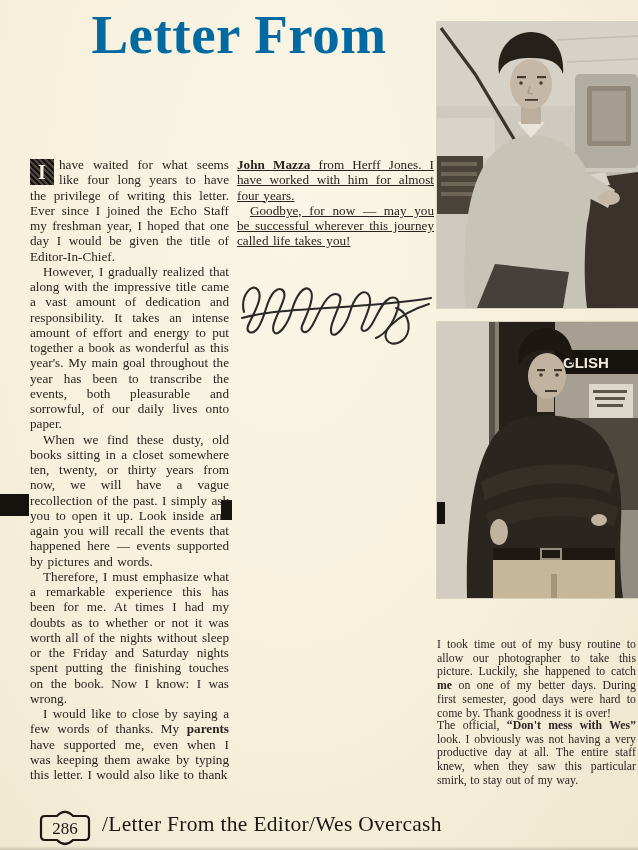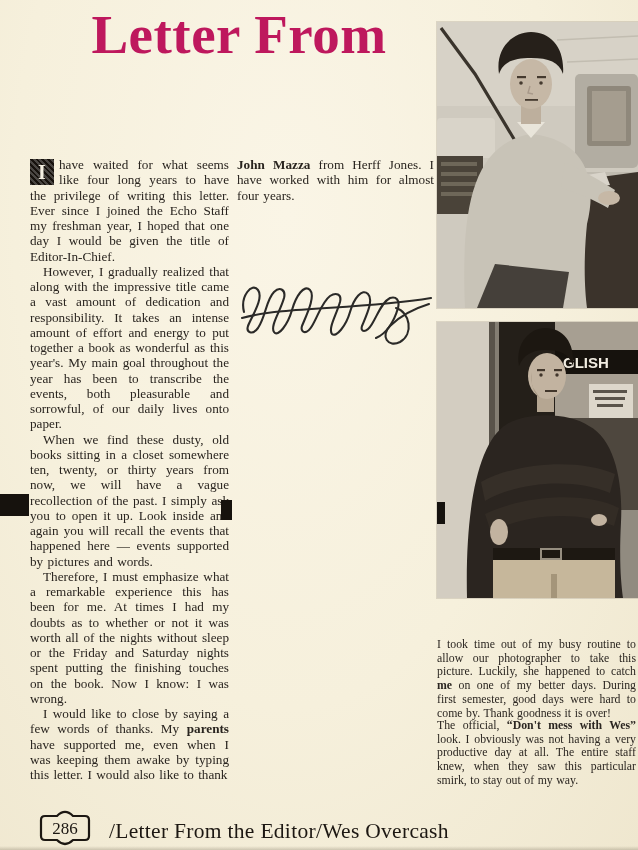--- a/index.html
+++ b/index.html
@@ -4,34 +4,34 @@
 <style>
   html,body{margin:0;padding:0;}
   body{
     width:638px;height:850px;position:relative;overflow:hidden;
     background:radial-gradient(ellipse at 45% 25%, #faf5e6 0%, #f6f0dc 55%, #efe7cf 100%);
     font-family:"Liberation Serif", serif;
     color:#282320;
   }
   .title{
     position:absolute;left:38px;top:4px;width:402px;margin:0;
-    text-align:center;font-weight:bold;color:#be185d;
+    text-align:center;font-weight:bold;color:#0369a1;
     font-size:55px;line-height:61px;letter-spacing:0.5px;
     font-family:"Liberation Serif", serif;
   }
   .title span{display:block;}
   .col{
     position:absolute;text-align:justify;
     font-size:13.2px;line-height:15.25px;color:#29241f;
     word-spacing:1.1px;
   }
   .col p{margin:0;}
   .col p.indent{text-indent:13px;}
   .col-left{left:30px;top:157px;width:199px;}
-  .col-mid{left:237px;top:157px;width:197px;}
+  .col-mid{left:237px;top:157px;width:197px;text-decoration:underline;}
   .b{font-weight:bold;}
   .dropcap{
     float:left;width:24px;height:26px;margin:2px 5px 1px 0;
     background:
       repeating-linear-gradient(45deg, rgba(255,255,255,0.22) 0 2px, rgba(0,0,0,0) 2px 4px),
       #17120d;
     color:#f6f1e2;text-align:center;font-weight:bold;
     font-size:20px;line-height:26px;
   }
   .signature{position:absolute;left:238px;top:256px;width:196px;height:96px;}
@@ -44,21 +44,21 @@
     font-size:11.8px;line-height:13.7px;color:#2b2621;word-spacing:0.6px;
   }
   .caption-top{top:626px;margin-top:12px;}
   .caption-bottom{top:707px;}
   .ink-mark{position:absolute;background:#16120d;}
   .ink-mark-left{left:0;top:494px;width:29px;height:22px;}
   .ink-mark-right{left:221px;top:500px;width:11px;height:20px;}
   .footer{position:absolute;left:36px;top:808px;width:566px;height:42px;}
   .footer-badge{position:absolute;left:0;top:1px;}
   .footer-text{
-    position:absolute;left:66px;top:4px;margin:7px;
+    position:absolute;left:66px;top:4px;margin:0;
     font-size:21.5px;color:#1c1712;letter-spacing:0.3px;
   }
   .bottom-edge{position:absolute;left:0;bottom:0;width:638px;height:4px;
     background:linear-gradient(to bottom, rgba(0,0,0,0) , rgba(90,80,60,0.25));}
 </style>
 </head>
 <body>
 
 <div>
 
@@ -69,20 +69,21 @@
   <div class="col col-left">
     <p><span class="dropcap">I</span><span>have waited for what seems like four long years to have the privilege of writing this letter. Ever since I joined the Echo Staff my freshman year, I hoped that one day I would be given the title of Editor-In-Chief.</span></p>
     <p class="indent"><span>However, I gradually realized that along with the impressive title came a vast amount of dedication and responsibility. It takes an intense amount of effort and energy to put together a book as wonderful as this year's. My main goal throughout the year has been to transcribe the events, both pleasurable and sorrowful, of our daily lives onto paper.</span></p>
     <p class="indent"><span>When we find these dusty, old books sitting in a closet somewhere ten, twenty, or thirty years from now, we will have a vague recollection of the past. I simply ask you to open it up. Look inside and again you will recall the events that happened here — events supported by pictures and words.</span></p>
     <p class="indent"><span>Therefore, I must emphasize what a remarkable experience this has been for me. At times I had my doubts as to whether or not it was worth all of the nights without sleep or the Friday and Saturday nights spent putting the finishing touches on the book. Now I know: I was wrong.</span></p>
     <p class="indent"><span>I would like to close by saying a few words of thanks. My </span><span class="b">parents</span><span> have supported me, even when I was keeping them awake by typing this letter. I would also like to thank</span></p>
   </div>
 
   <div class="col col-mid">
     <p><span class="b">John Mazza</span><span> from Herff Jones. I have worked with him for almost four years.</span></p>
+    <p class="indent"><span>Goodbye, for now — may you be successful wherever this journey called life takes you!</span></p>
   </div>
 
   <svg class="signature" viewBox="0 0 196 96">
     <g fill="none" stroke="#2b2a28" stroke-width="2.1" stroke-linecap="round">
       <path d="M6,56 C2,40 14,26 20,34 C26,42 14,60 10,70 C8,76 14,80 20,72 C28,60 28,44 36,36 C42,30 48,34 46,42 C42,56 32,70 36,76 C40,82 50,68 54,54 C58,40 66,28 72,34 C78,40 68,60 64,70 C62,76 68,80 74,70 C80,60 84,46 92,40 C98,36 104,38 102,46 C98,60 90,72 94,78 C98,82 108,70 112,56 C116,42 124,32 130,38 C136,44 128,60 124,70 C122,76 128,78 134,68 C140,58 144,46 152,42 C158,40 162,44 160,52 C156,66 148,78 138,82"></path>
       <path d="M4,62 C48,50 120,54 193,42"></path>
       <path d="M158,52 C172,56 176,78 162,86 C150,92 142,80 152,70 C162,60 178,52 191,48"></path>
     </g>
   </svg>
 

